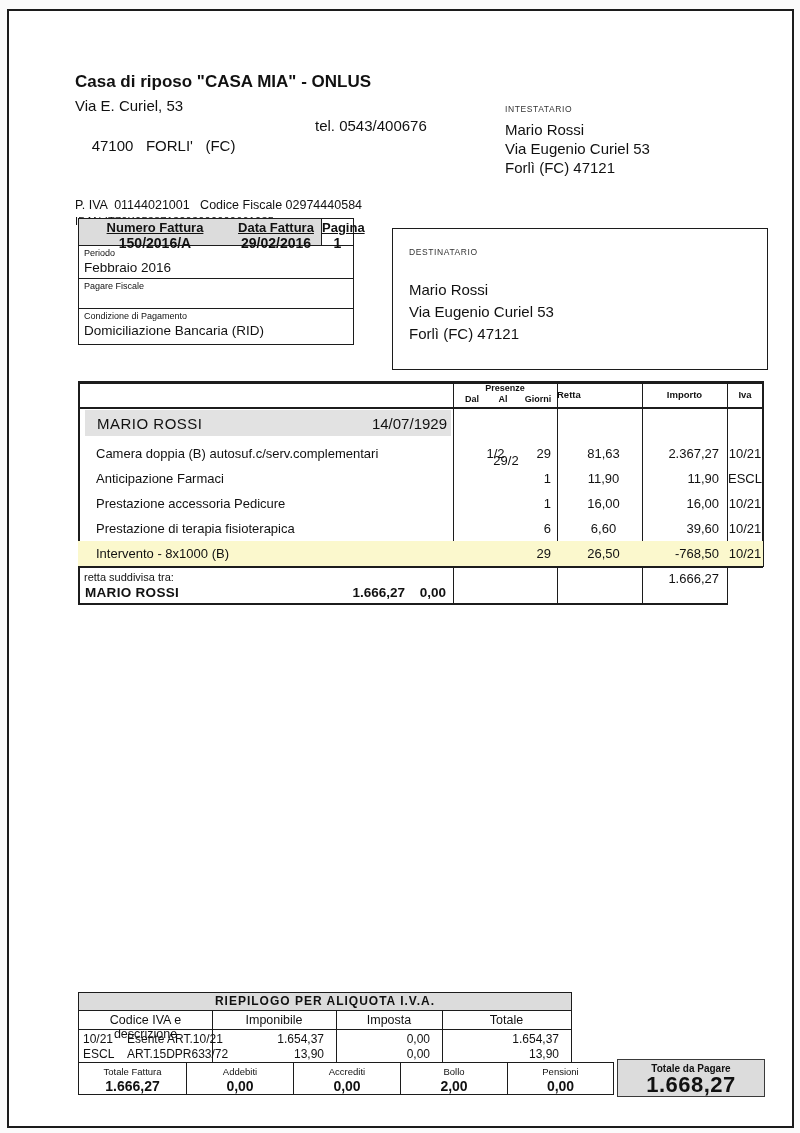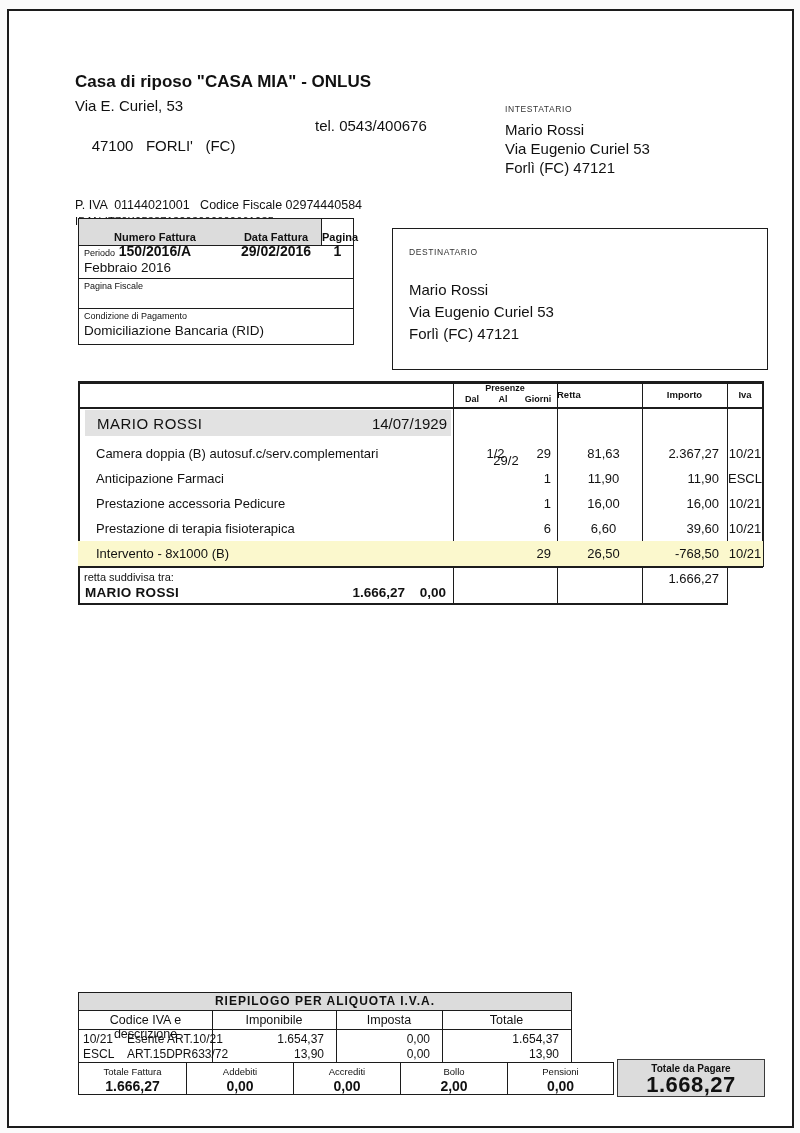--- a/index.html
+++ b/index.html
@@ -23,21 +23,21 @@
   .tinylabel{font-size:8.5px;letter-spacing:.6px;color:#333;font-weight:normal;}
   .addr-lines{font-size:15px;line-height:19px;}
 
   .intestatario{left:505px;top:104px;width:240px;}
   .intestatario .addr-lines{margin-top:6px;}
 
   
   .invoice-box{left:78px;top:218px;width:274px;border:1.5px solid #1c1c1c;background:#fff;}
   .ib-top{position:relative;height:26px;background:#dcdcdc;border-bottom:1.2px solid #1c1c1c;}
   .ib-top .cell{position:absolute;top:0;height:100%;text-align:center;}
-  .ib-lbl{font-size:11px;font-weight:bold;display:block;margin-top:12px;}
+  .ib-lbl{font-size:13px;font-weight:bold;display:block;margin-top:1px;text-decoration:underline;}
   .ib-val{font-size:14px;font-weight:bold;display:block;margin-top:0px;}
   .ib-numero{left:0;width:152px;}
   .ib-data{left:152px;width:90px;}
   .ib-pagina{left:242px;width:32px;background:#fff;border-left:1.2px solid #1c1c1c;box-sizing:border-box;}
   .ib-row{position:relative;border-bottom:1.2px solid #1c1c1c;padding:2px 0 3px 5px;}
   .ib-row:last-child{border-bottom:none;}
   .ib-row .rl{font-size:9px;display:block;}
   .ib-row .rv{font-size:13.5px;display:block;margin-top:2px;}
   .ib-periodo{height:27px;}
   .ib-cf{height:24px;}
@@ -122,21 +122,21 @@
     <div class="cell ib-pagina">
       <span class="ib-lbl">Pagina</span>
       <span class="ib-val">1</span>
     </div>
   </div>
   <div class="ib-row ib-periodo">
     <span class="rl">Periodo</span>
     <span class="rv">Febbraio 2016</span>
   </div>
   <div class="ib-row ib-cf">
-    <span class="rl">Pagina Fiscale</span>
+    <span class="rl">Pagare Fiscale</span>
     <span class="rv"></span>
   </div>
   <div class="ib-row ib-pag">
     <span class="rl">Condizione di Pagamento</span>
     <span class="rv">Domiciliazione Bancaria (RID)</span>
   </div>
 </div>
 
 <div class="abs destinatario-box">
   <div class="tinylabel">DESTINATARIO</div>

